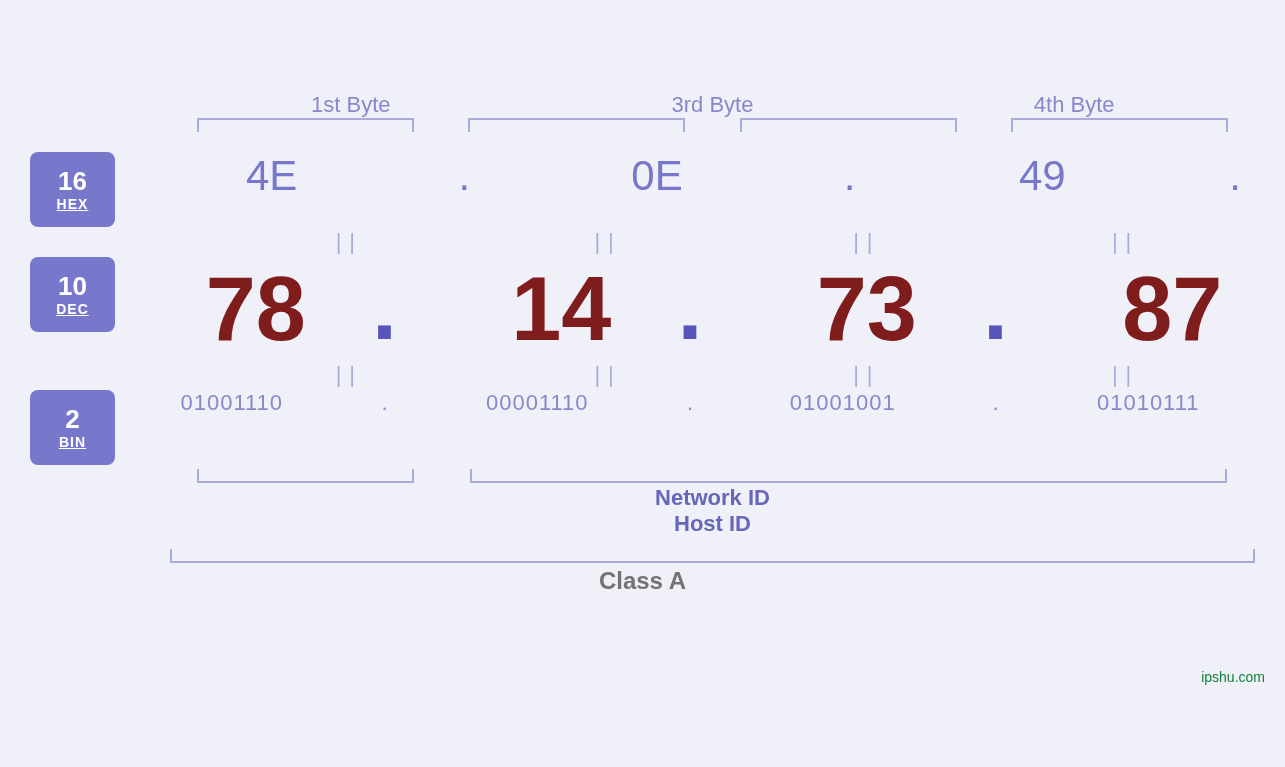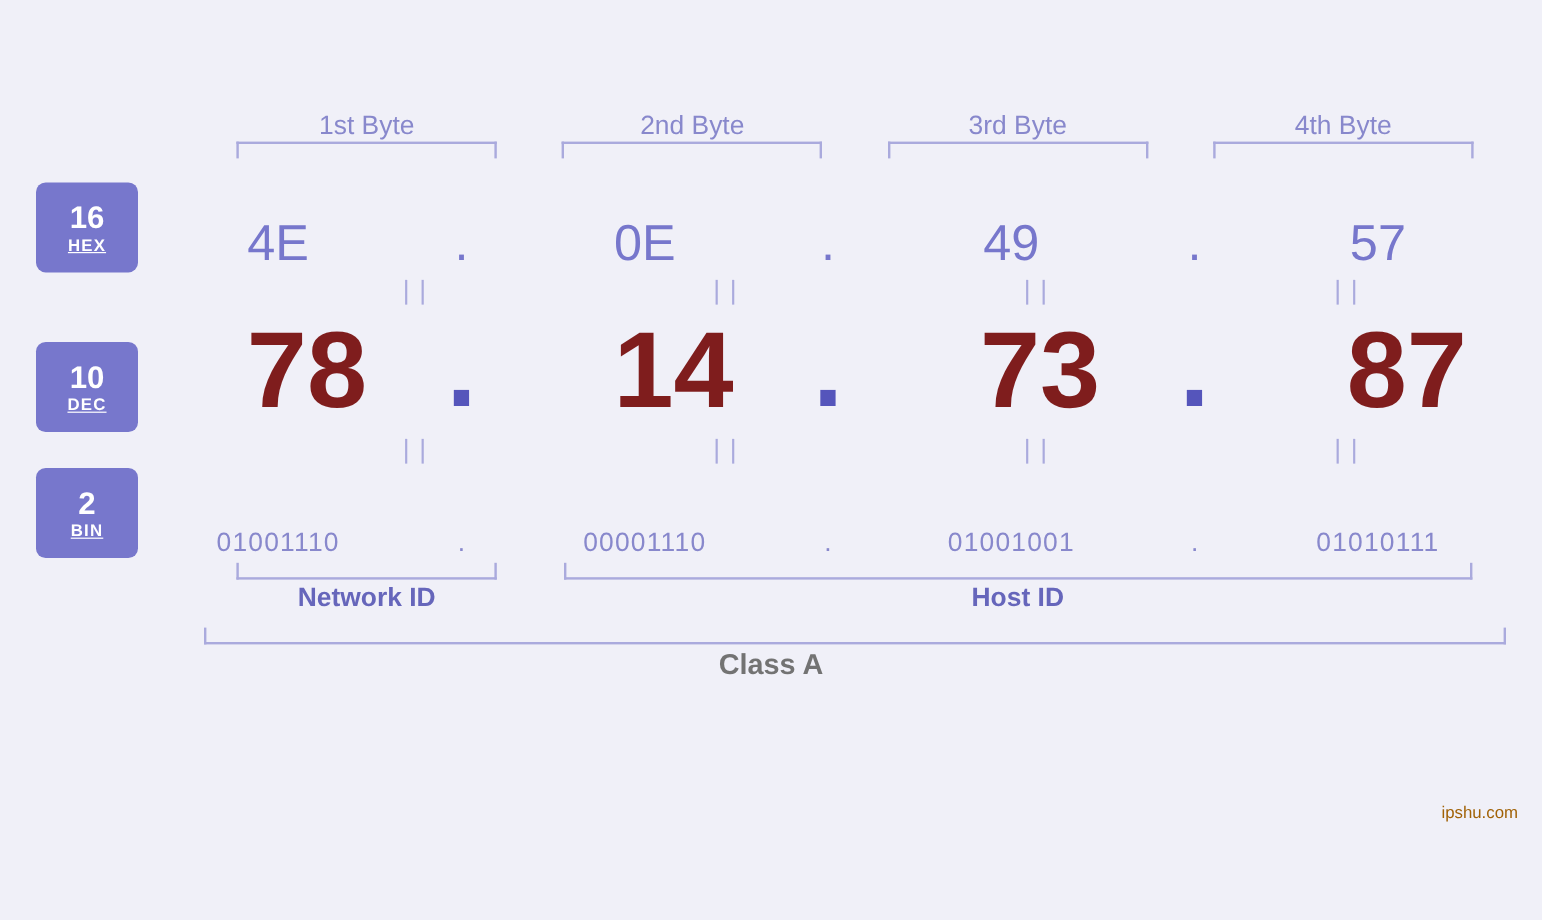--- a/index.html
+++ b/index.html
@@ -61,21 +61,21 @@
       width: 80%;
       height: 14px;
       border: 2px solid #aaaadd;
       border-bottom: none;
     }
 
     
     .value-row {
       display: flex;
       width: 100%;
-      align-items: flex-end;
+      align-items: flex-start;
       margin-bottom: 0;
     }
 
     .badge {
       width: 85px;
       height: 75px;
       background: #7777cc;
       border-radius: 8px;
       display: flex;
       flex-direction: column;
@@ -211,20 +211,21 @@
       height: 14px;
       border: 2px solid #aaaadd;
       border-top: none;
     }
 
     .bottom-labels {
       display: flex;
       width: 100%;
       padding-left: 140px;
       margin-bottom: 8px;
+      flex-direction: column;
     }
 
     .network-label {
       flex: 1;
       text-align: center;
       color: #6666bb;
       font-size: 22px;
       font-weight: bold;
     }
 
@@ -256,38 +257,37 @@
       font-size: 24px;
       font-weight: bold;
       width: 100%;
     }
 
     
     .watermark {
       position: absolute;
       bottom: 10px;
       right: 20px;
-      color: #a16207;
+      color: #15803d;
       font-size: 14px;
     }
 
     .equals-spacer {
       width: 85px;
       margin-right: 10px;
       flex-shrink: 0;
     }
   </style>
 </head>
 <body>
 
 <div class="container">
 
   <div class="byte-labels">
     <div class="byte-label">1st Byte</div>
-    <div class="byte-label">2nd Byte</div>
     <div class="byte-label">3rd Byte</div>
     <div class="byte-label">4th Byte</div>
   </div>
 
   <div class="top-brackets">
     <div class="bracket-cell">
       <div class="bracket-top"></div>
     </div>
     <div class="bracket-cell">
       <div class="bracket-top"></div>
@@ -317,23 +317,20 @@
       </div>
       <div class="dot-sep">
         <span class="hex-dot">.</span>
       </div>
       <div class="byte-value-cell">
         <span class="hex-value">49</span>
       </div>
       <div class="dot-sep">
         <span class="hex-dot">.</span>
       </div>
-      <div class="byte-value-cell">
-        <span class="hex-value">57</span>
-      </div>
     </div>
   </div>
 
   <div class="equals-row">
     <div class="equals-spacer"></div>
     <div class="equals-cell">||</div>
     <div class="equals-cell">||</div>
     <div class="equals-cell">||</div>
     <div class="equals-cell">||</div>
   </div>

